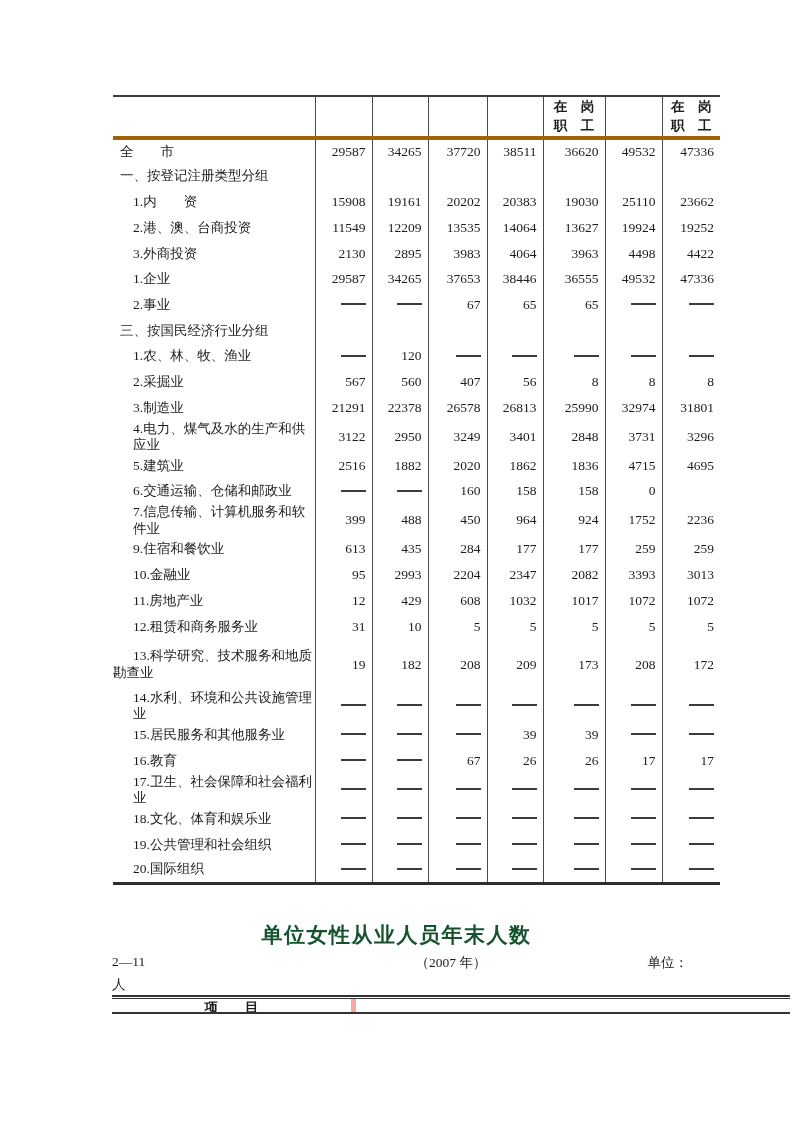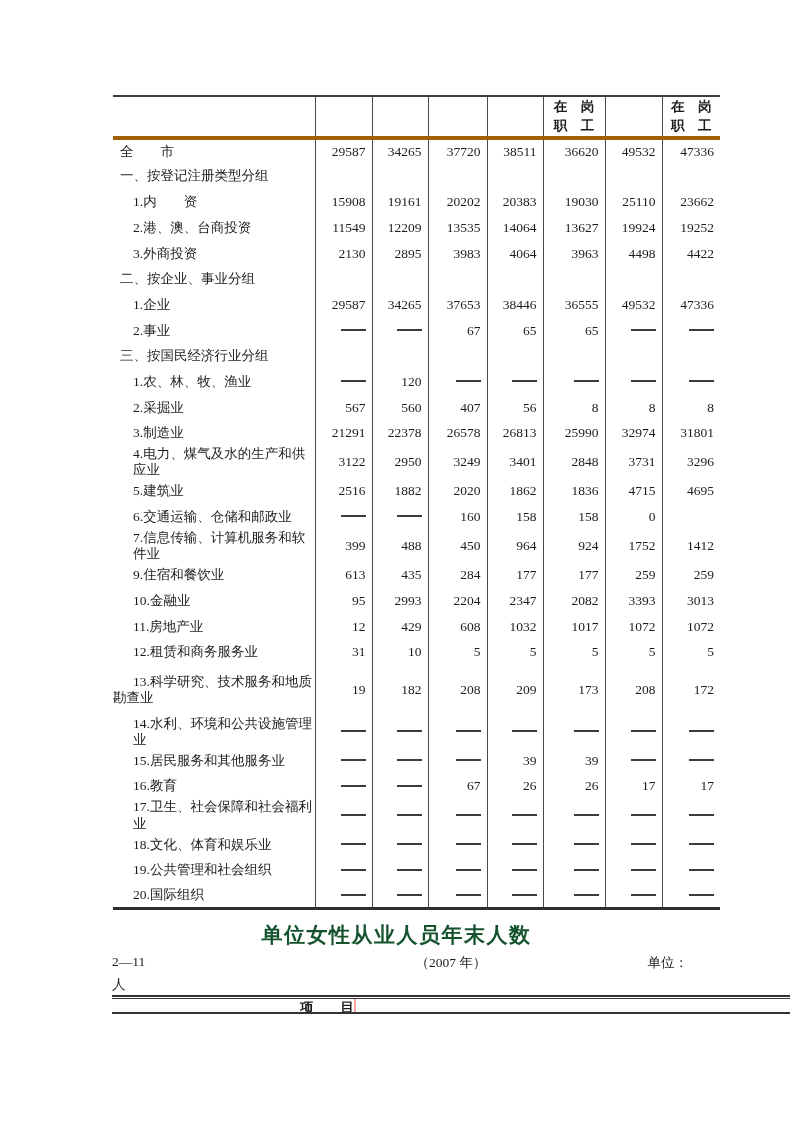--- a/index.html
+++ b/index.html
@@ -48,21 +48,21 @@
   .cap-unitval { position:absolute; left:112px; top:976px; font-size:13.5px; }
 
   .next-table { position:absolute; left:112px; top:995px; width:678px; }
   .dbl-a { height:2px; background:#333; }
   .dbl-b { height:1px; background:#333; margin-top:1px; }
   .next-head {
     display:flex; height:15px; overflow:hidden; border-bottom:2px solid #333;
     font-family:"Liberation Sans","DejaVu Sans",sans-serif; font-weight:bold;
     font-size:13.5px; line-height:17px;
   }
-  .nh-item { width:244px; text-align:right; border-right:2px solid #fca5a5; }
+  .nh-item { width:244px; text-align:center; border-right:5px solid #fca5a5; }
   .nh-total { flex:1; padding-left:20px; }
 </style>
 </head>
 <body>
 
 <div class="page">
 
   <table class="cont">
     <colgroup>
       <col style="width:202px">
@@ -137,30 +137,20 @@
           <td class="lbl i">3.外商投资</td>
           <td class="num">2130</td>
           <td class="num">2895</td>
           <td class="num">3983</td>
           <td class="num">4064</td>
           <td class="num">3963</td>
           <td class="num">4498</td>
           <td class="num">4422</td>
         </tr>
         <tr>
-          <td class="lbl g">二、按企业、事业分组</td>
-          <td class="num"></td>
-          <td class="num"></td>
-          <td class="num"></td>
-          <td class="num"></td>
-          <td class="num"></td>
-          <td class="num"></td>
-          <td class="num"></td>
-        </tr>
-        <tr>
           <td class="lbl i">1.企业</td>
           <td class="num">29587</td>
           <td class="num">34265</td>
           <td class="num">37653</td>
           <td class="num">38446</td>
           <td class="num">36555</td>
           <td class="num">49532</td>
           <td class="num">47336</td>
         </tr>
         <tr>
@@ -244,21 +234,21 @@
           <td class="num"></td>
         </tr>
         <tr>
           <td class="lbl i">7.信息传输、计算机服务和软件业</td>
           <td class="num">399</td>
           <td class="num">488</td>
           <td class="num">450</td>
           <td class="num">964</td>
           <td class="num">924</td>
           <td class="num">1752</td>
-          <td class="num">1412</td>
+          <td class="num">2236</td>
         </tr>
         <tr>
           <td class="lbl i">9.住宿和餐饮业</td>
           <td class="num">613</td>
           <td class="num">435</td>
           <td class="num">284</td>
           <td class="num">177</td>
           <td class="num">177</td>
           <td class="num">259</td>
           <td class="num">259</td>

